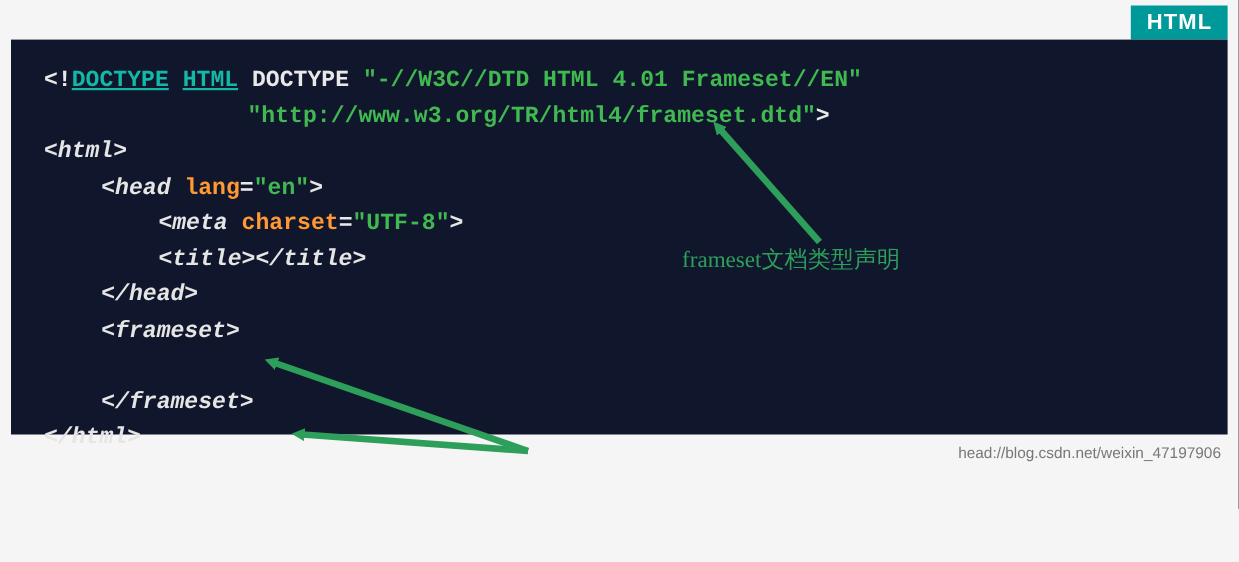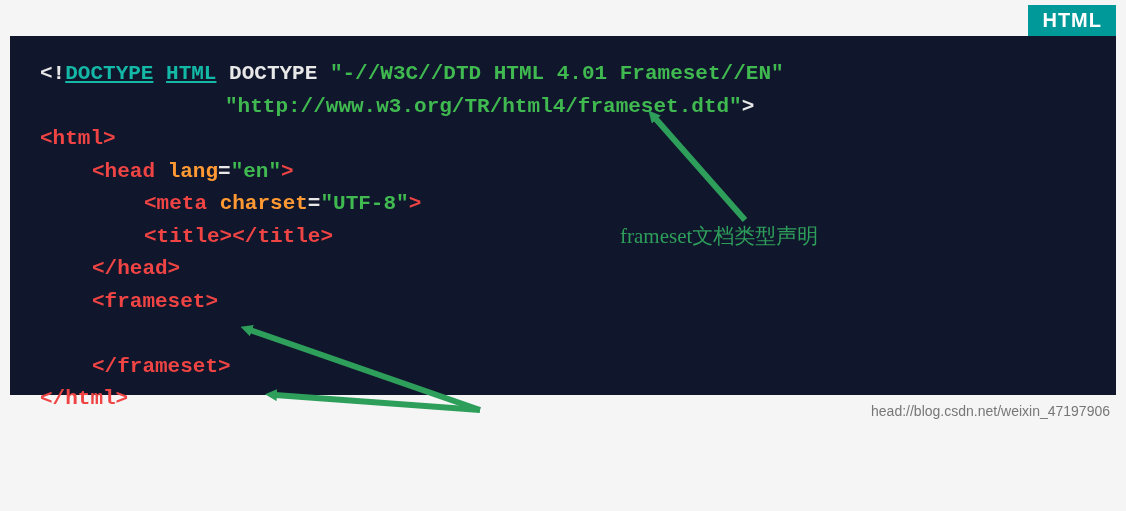--- a/index.html
+++ b/index.html
@@ -39,21 +39,21 @@
     color: #d4d4d4;
     padding: 22px 30px;
     font-size: 21px;
     line-height: 1.55;
     font-weight: bold;
     white-space: pre;
   }
   .w  { color: #e8e8e8; }
   .kw { color: #14b8a6; text-decoration: underline; }
   .str{ color: #3fb950; }
-  .tag{ color: #ef4444; }
+  .tag{ color: #e5e5e5; font-style: italic; }
   .attr{ color: #ff9933; }
   .ind1 { display:inline-block; width: 52px; }
   .ind2 { display:inline-block; width: 104px; }
   .center-line { display:block; padding-left: 185px; }
 
   .annot {
     position: absolute;
     color: #2e9e5b;
     font-family: "SimSun", "宋体", serif;
     font-size: 21px;

